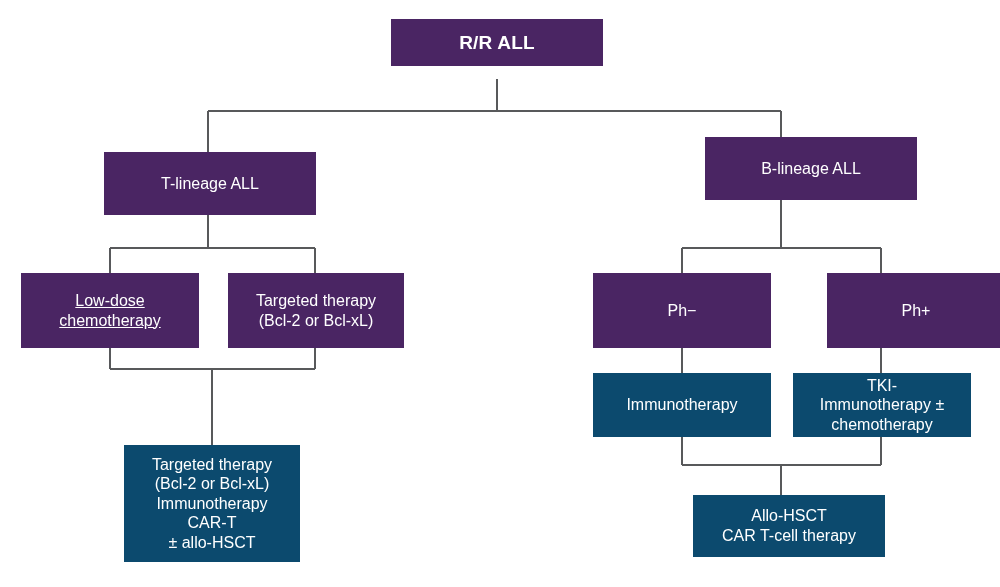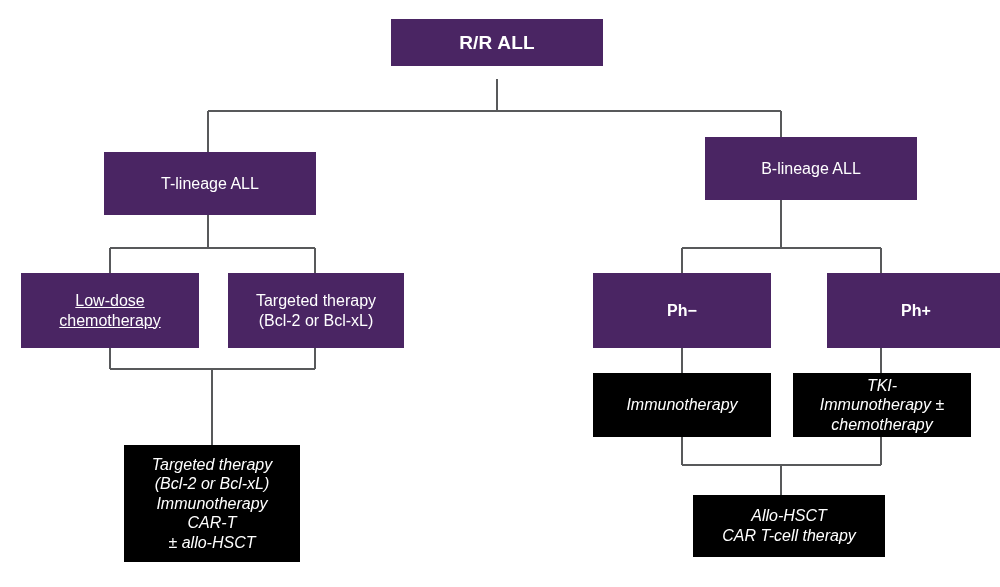--- a/index.html
+++ b/index.html
@@ -36,25 +36,25 @@
     color: #ffffff;
     line-height: 1.22;
     padding: 2px 6px;
     z-index: 2;
   }
   .node .label {
     width: 100%;
     white-space: pre-line;
   }
   .purple { background: #4a2563; }
-  .teal   { background: #000000; font-style: italic; }
+  .teal   { background: #0c4a6e; }
   .n-root   { font-size: 19px; font-weight: bold; letter-spacing: .2px; }
   .n-branch { font-size: 16px; font-weight: normal; }
   .n-leaf   { font-size: 16px; font-weight: normal; }
-  .n-ph     { font-size: 16px; font-weight: bold; }
+  .n-ph     { font-size: 16px; font-weight: normal; }
   .n-terminal { font-size: 16px; font-weight: normal; }
 </style>
 </head>
 <body>
 
 <div id="canvas">
 
   <svg id="connectors" viewBox="0 0 1000 587" xmlns="http://www.w3.org/2000/svg">
     <g fill="none" stroke="#58595b" stroke-width="2" shape-rendering="crispEdges">
 

